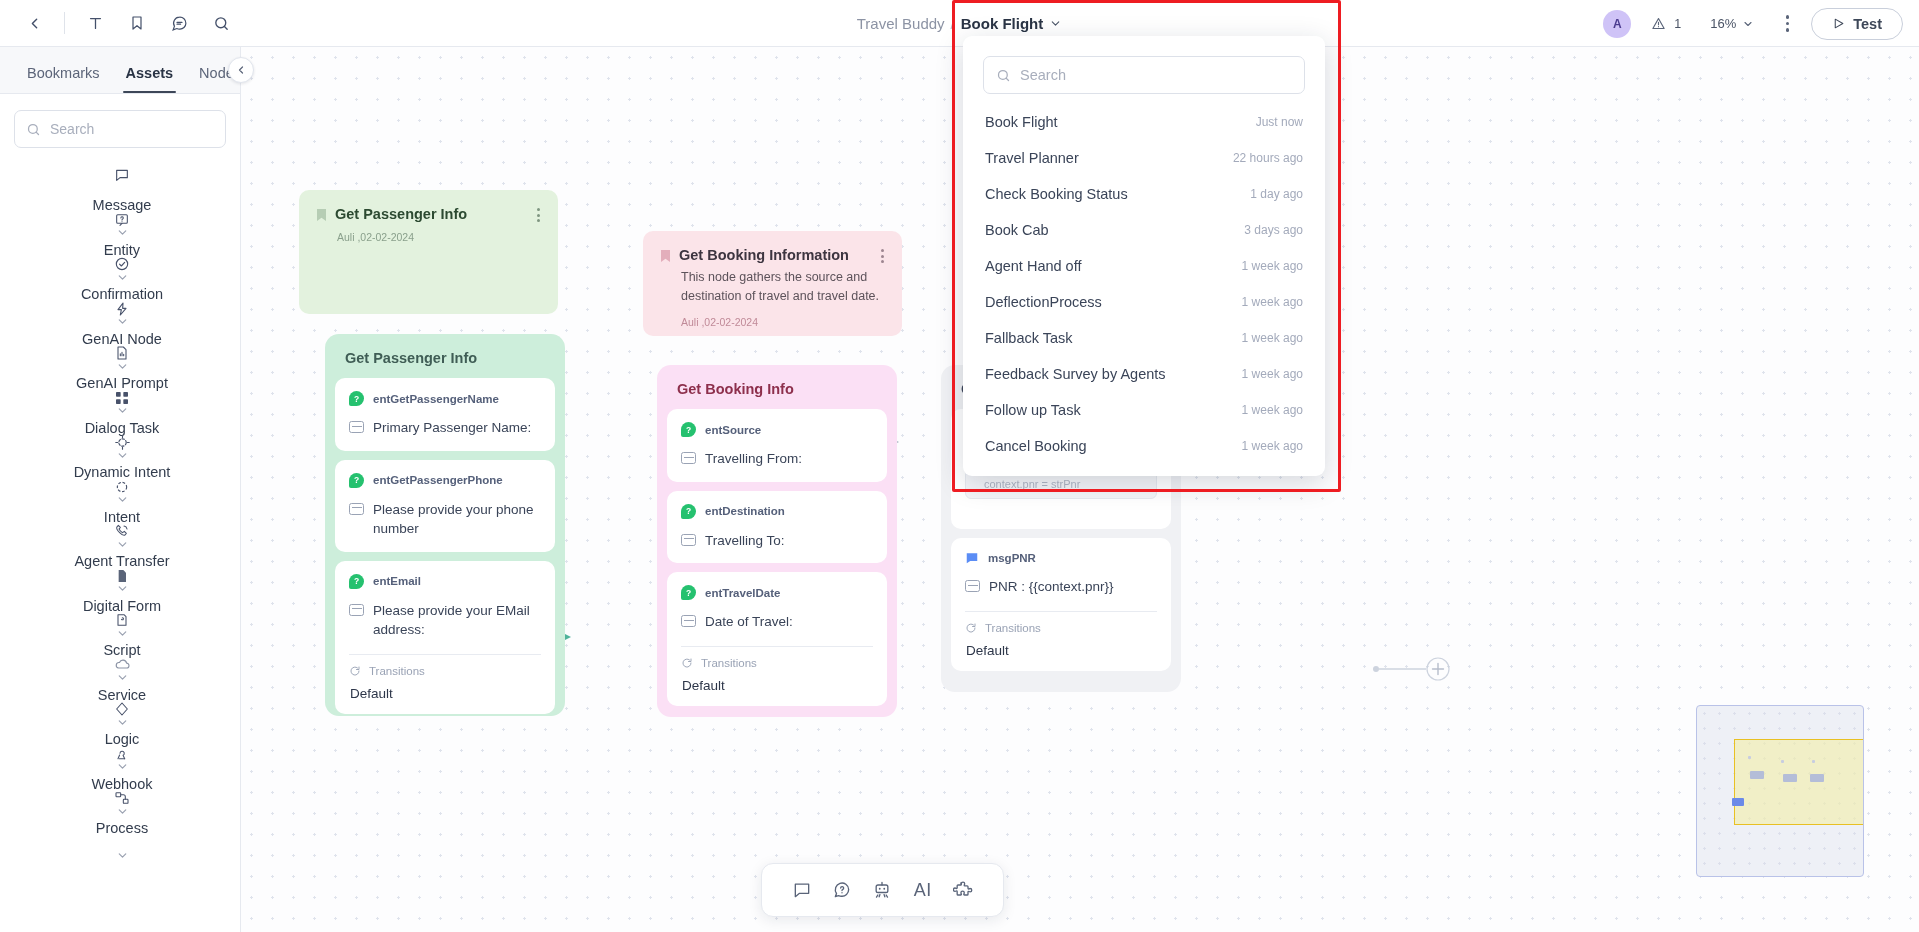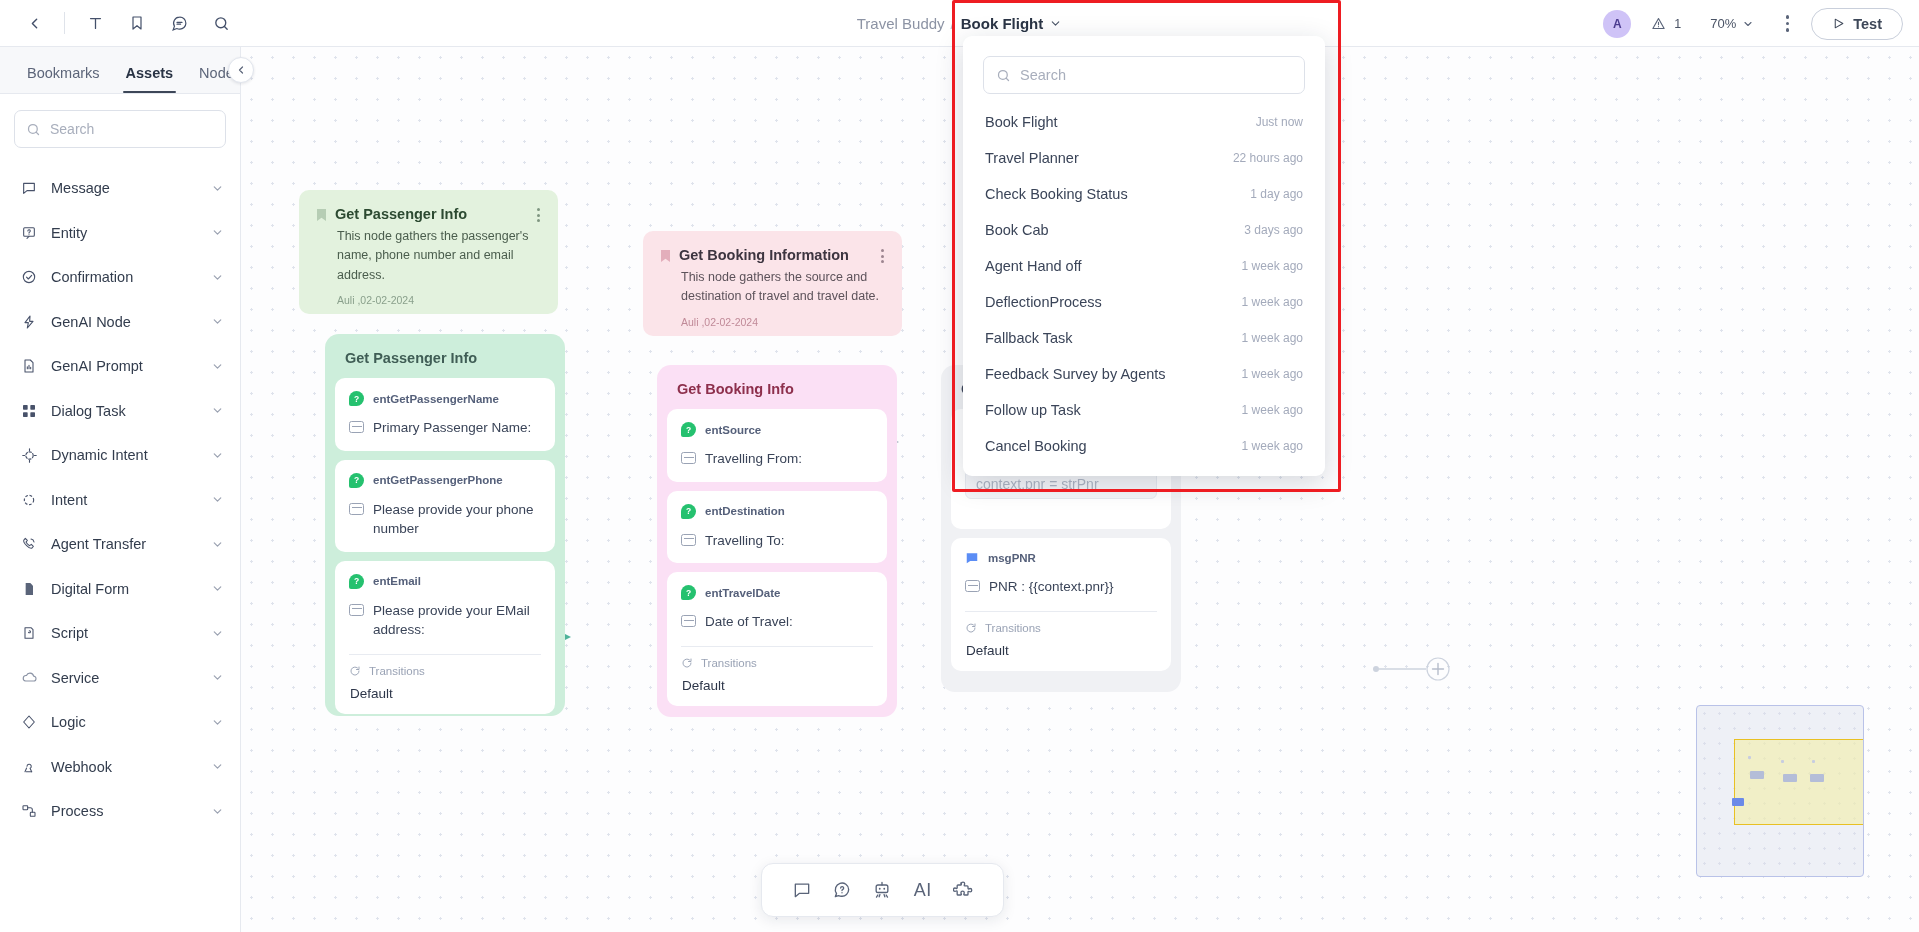--- a/index.html
+++ b/index.html
@@ -73,21 +73,21 @@
   .searchwrap{padding:16px 14px 10px 14px;}
   .searchbox{
     display:flex;align-items:center;gap:9px;height:38px;border:1px solid #dde1e9;border-radius:7px;padding:0 11px;
   }
   .searchbox input{
     border:0;outline:0;font-size:14px;color:#2f3a4a;width:100%;font-family:"Liberation Sans", sans-serif;background:transparent;
   }
   .searchbox input::placeholder{color:#a8aebc;}
   .navlist{padding:8px 0 0 0;overflow:hidden;height:780px;}
   .navitem{
-    height:44.5px;display:flex;align-items:center;gap:13px;padding:0 16px 0 20px;cursor:pointer;color:#323c4d;font-size:14.5px;
+    height:44.5px;display:flex;align-items:center;gap:13px;padding:0 16px 0 20px;cursor:pointer;color:#323c4d;font-size:14.5px;flex-direction:column;
   }
   .navicon{width:18px;height:18px;display:flex;align-items:center;justify-content:center;color:#48526a;flex:0 0 18px;}
   .navlabel{flex:1;}
   .navchev{color:#9aa1b1;display:flex;align-items:center;}
 
   
   .canvas{
     position:absolute;left:241px;top:47px;width:1678px;height:885px;
     background-color:#fdfdfe;
     background-image:radial-gradient(#dfe3ec 1.1px, transparent 1.1px);
@@ -248,21 +248,21 @@
       <div class="warnbox">
         <span style="display:flex;">
           <svg width="15" height="15" viewBox="0 0 24 24" fill="none" stroke="#5a6479" stroke-width="1.8" stroke-linejoin="round">
               <path d="M12 4l9 16H3z"></path>
               <path d="M12 10v4M12 17h.01" stroke-linecap="round"></path>
             </svg>
         </span>
         <span class="warncount">1</span>
       </div>
       <div class="zoombox">
-        <span>70%</span>
+        <span>16%</span>
         <span style="display:flex;">
           <svg width="12" height="12" viewBox="0 0 24 24" fill="none" stroke="#5a6479" stroke-width="2.2" stroke-linecap="round" stroke-linejoin="round">
               <polyline points="6 9 12 15 18 9"></polyline>
             </svg>
         </span>
       </div>
       <div class="kebab">
         <span class="dot3">
             <i></i>
             <i></i>
@@ -551,21 +551,20 @@
     <div class="note green" style="left:58px;top:143px;width:259px;height:124px;">
       <div class="note-hdr">
         <span class="bm"></span>
         <span class="note-title">Get Passenger Info</span>
         <span class="note-kebab">
             <i></i>
             <i></i>
             <i></i>
           </span>
       </div>
-      <div class="note-body">This node gathers the passenger's name, phone number and email address.</div>
       <div class="note-date">Auli ,02-02-2024</div>
     </div>
 
     <div class="note pink" style="left:402px;top:184px;width:259px;height:105px;">
       <div class="note-hdr">
         <span class="bm"></span>
         <span class="note-title">Get Booking Information</span>
         <span class="note-kebab">
             <i></i>
             <i></i>
@@ -668,21 +667,21 @@
           </span>
           <span class="trans-lbl">Transitions</span>
         </div>
         <div class="trans-def">Default</div>
       </div>
     </div>
 
     <div class="node plain" style="left:700px;top:318px;width:240px;height:327px;">
       <div class="node-title">G</div>
       <div class="node-card" style="height:120px;padding-top:60px;">
-        <div style="background:#f4f5f8;border:1px solid #e6e9ef;border-radius:6px;height:30px;display:flex;align-items:center;padding:0 10px;font-size:14px;color:#aeb5c3;">context.pnr = strPnr</div>
+        <div style="background:#f4f5f8;border:1px solid #e6e9ef;border-radius:6px;height:30px;display:flex;align-items:center;padding:0 18px;font-size:11px;color:#aeb5c3;">context.pnr = strPnr</div>
       </div>
       <div class="node-card" style="margin-bottom:0;">
         <div class="ent-row">
           <span style="display:flex;">
             <svg width="14" height="14" viewBox="0 0 24 24" fill="#5b8df5">
                 <path d="M3 4h18v13H9l-6 4z"></path>
               </svg>
           </span>
           <span class="ent-name">msgPNR</span>
         </div>

